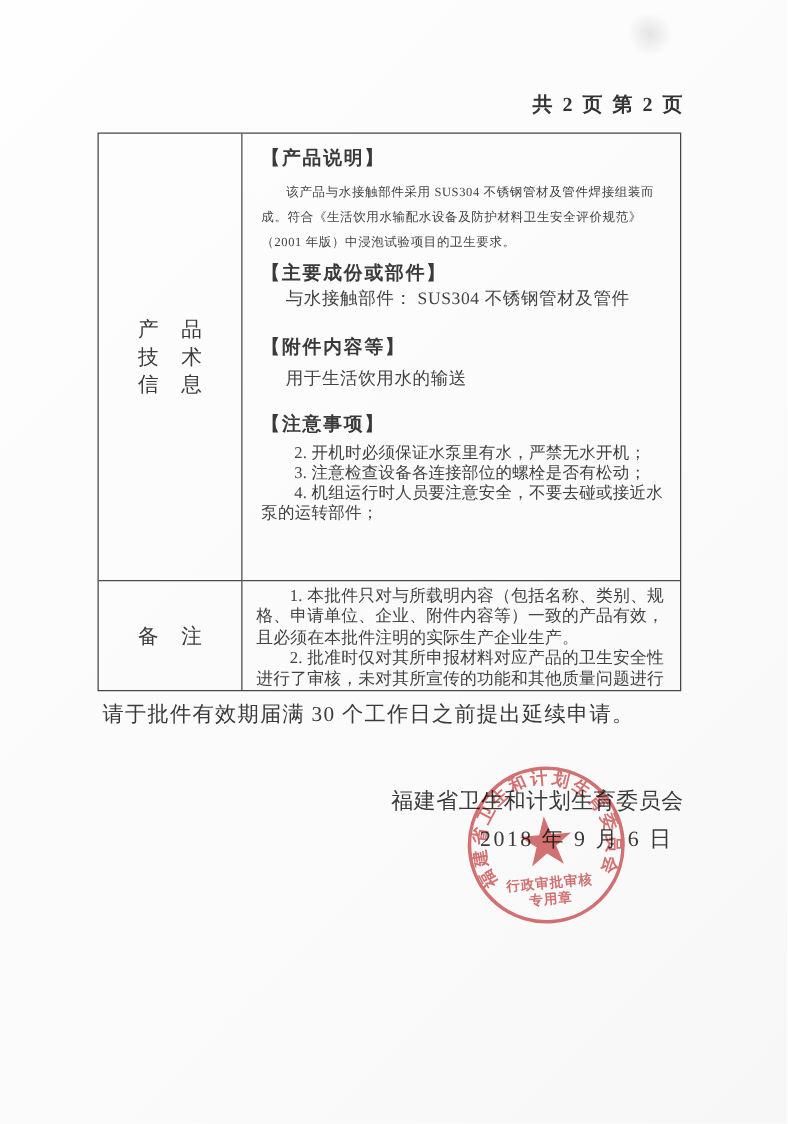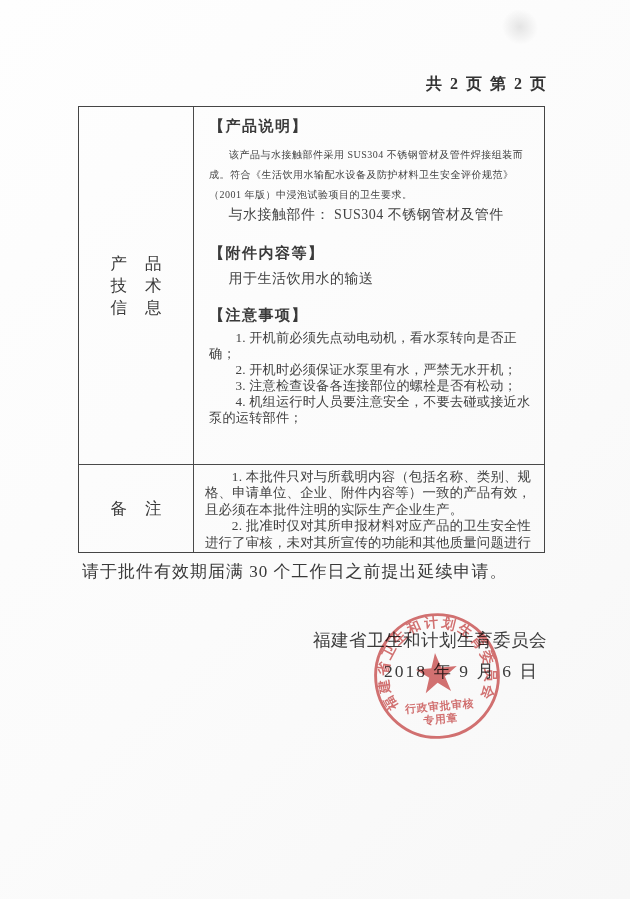--- a/index.html
+++ b/index.html
@@ -158,28 +158,28 @@
     <div class="label-cell row1-label">
       <div>产 品</div>
       <div>技 术</div>
       <div>信 息</div>
     </div>
 
     <div class="content-cell row1-content">
       <div class="sec-title t1">【产品说明】</div>
       <p class="body-para">该产品与水接触部件采用 SUS304 不锈钢管材及管件焊接组装而成。符合《生活饮用水输配水设备及防护材料卫生安全评价规范》（2001 年版）中浸泡试验项目的卫生要求。</p>
 
+      <div class="sec-title t2">【主要成份或部件】</div>
       <p class="single-line">与水接触部件：  SUS304 不锈钢管材及管件</p>
 
       <div class="sec-title t3">【附件内容等】</div>
       <p class="single-line usage">用于生活饮用水的输送</p>
 
       <div class="sec-title t4">【注意事项】</div>
       <div class="note-list">
-        <p class="note-item">1. 开机前必须先点动电动机，看水泵转向是否正确；</p>
         <p class="note-item">2. 开机时必须保证水泵里有水，严禁无水开机；</p>
         <p class="note-item">3. 注意检查设备各连接部位的螺栓是否有松动；</p>
         <p class="note-item">4. 机组运行时人员要注意安全，不要去碰或接近水泵的运转部件；</p>
 
       </div>
     </div>
 
     <div class="label-cell">
       <div>备 注</div>
     </div>

